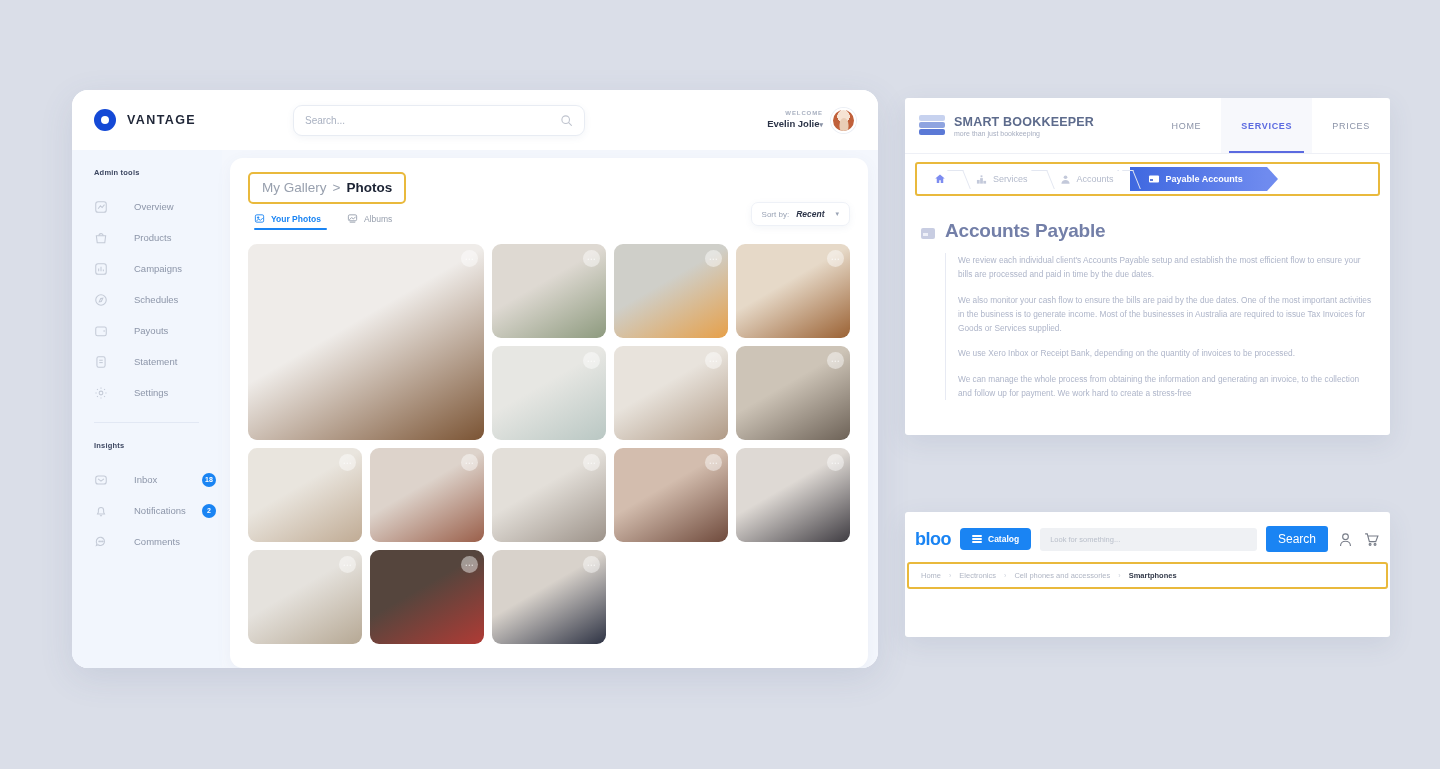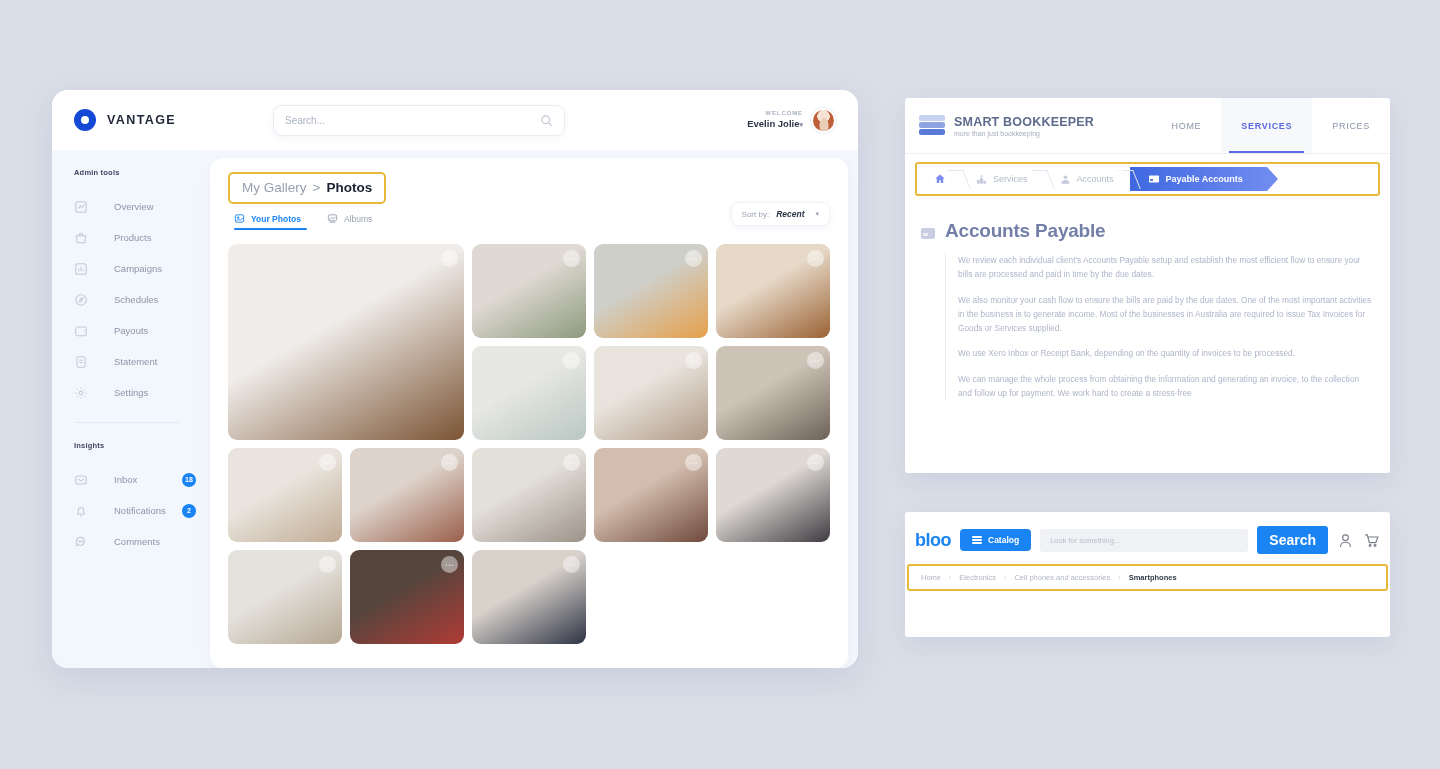--- a/index.html
+++ b/index.html
@@ -6,21 +6,21 @@
   html, body {
     width: 1440px; height: 769px;
     background: #dadee8;
     font-family: "Liberation Sans", sans-serif;
     overflow: hidden;
   }
   .stage { position: relative; width: 1440px; height: 769px; }
 
   
   .vantage-window {
-    position: absolute; left: 52px; top: 90px;
+    position: absolute; left: 72px; top: 90px;
     width: 806px; height: 578px;
     background: #ffffff;
     border-radius: 16px;
     box-shadow: 0 10px 34px rgba(70,90,130,.12);
     overflow: hidden;
   }
   .v-topbar {
     position: relative; height: 60px; background: #fff;
     display: flex; align-items: center; z-index: 5;
   }
@@ -121,21 +121,21 @@
   .ph { border-radius: 9px; position: relative; overflow: hidden; background:#ece9e6; }
   .ph .dots {
     position: absolute; right: 6px; top: 6px; width: 17px; height: 17px; border-radius: 50%;
     background: rgba(255,255,255,.45); color:#fff; font-size:9px; letter-spacing:.5px;
     display:flex; align-items:center; justify-content:center; line-height:0;
   }
   .span2 { grid-column: span 2; grid-row: span 2; }
 
   
   .sb-window {
-    position: absolute; left: 905px; top: 98px; width: 485px; height: 375px;
+    position: absolute; left: 905px; top: 98px; width: 485px; height: 337px;
     background: #fff; border-radius: 3px;
     box-shadow: 0 8px 26px rgba(70,90,130,.10);
     overflow: hidden;
   }
   .sb-head { height: 56px; display: flex; align-items: center; border-bottom: 1px solid #eef0f6; }
   .sb-logo { display: flex; align-items: center; gap: 9px; padding-left: 14px; }
   .sb-stack { width: 26px; height: 22px; position: relative; flex:none; }
   .sb-stack span { position:absolute; left:0; width: 26px; height: 6px; border-radius: 2px; }
   .sb-ttl { font-size: 12.5px; font-weight: 700; color: #5d6b8c; letter-spacing: .2px; }
   .sb-sub { font-size: 7px; color: #a7aec0; margin-top: 1px; }
@@ -200,21 +200,21 @@
   .bl-burger span { position:absolute; left:0; width:10px; height:1.6px; background:#fff; border-radius:1px;}
   .bl-search {
     flex: 1; height: 23px; background: #eff1f4; border-radius: 3px;
     display: flex; align-items: center; padding: 0 10px;
   }
   .bl-search input {
     border:0; outline:0; background: transparent; flex:1; font-size:7.5px; color:#b4bac5;
     font-family:"Liberation Sans", sans-serif;
   }
   .bl-search input::placeholder{ color:#b9bfca; }
-  .bl-btn { background:#1a84f3; color:#fff; font-size:14px; font-weight:700; border-radius:3px; padding:6px 12px; }
+  .bl-btn { background:#1a84f3; color:#fff; font-size:12px; font-weight:400; border-radius:3px; padding:6px 12px; }
   .bl-ico { width: 17px; height: 17px; opacity:.75; flex:none; }
   .bl-crumbbox {
     margin-top: 10px; border: 2px solid #e9b93c; border-radius: 3px;
     padding: 7px 12px; display: flex; align-items: center; gap: 8px;
   }
   .bl-c { font-size: 7.5px; color: #b0b6c4; }
   .bl-c.cur { color: #333a4a; font-weight: 700; }
   .bl-csep { font-size: 7px; color: #cdd2dc; }
 </style>
 </head>

